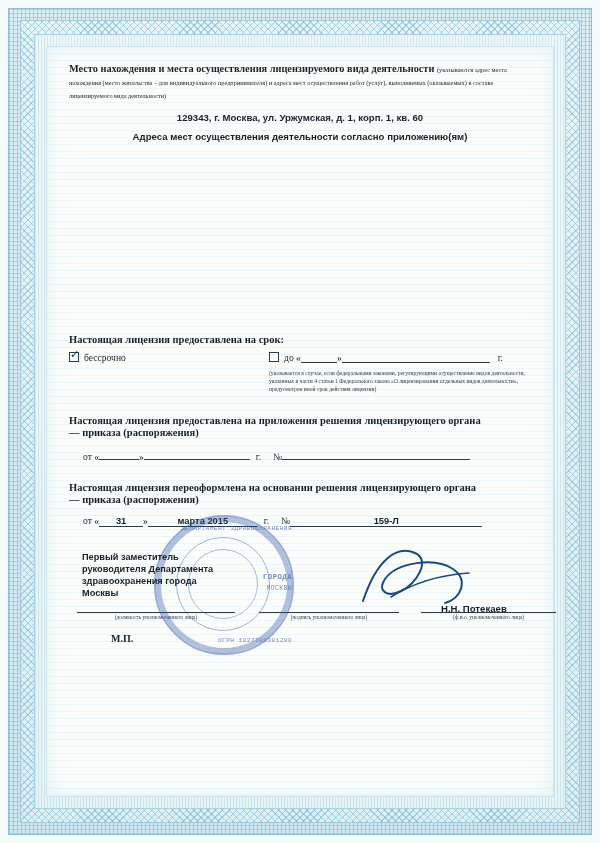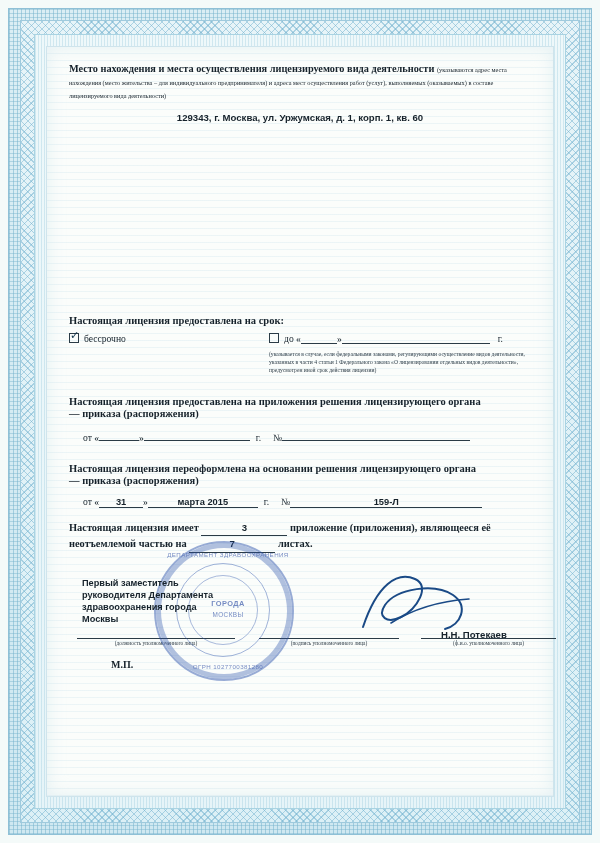--- a/index.html
+++ b/index.html
@@ -263,23 +263,23 @@
   .stamp .inner-ring2 {
     position: absolute;
     left: 32px; top: 32px;
     width: 68px; height: 68px;
     border-radius: 50%;
     border: 1px solid rgba(40,80,170,0.5);
   }
   .stamp .st-text {
     position: absolute;
     left: 8px; right: 0;
-    text-align: center;
+    text-align: right;
     color: rgba(35,70,160,0.8);
-    font-family: Liberation Sans, sans-serif;
+    font-family: Liberation Mono, monospace;
     letter-spacing: 0.4px;
   }
   .st-top { top: 8px; font-size: 6.2px; }
   .st-mid { top: 56px; font-size: 7.4px; font-weight: bold; }
   .st-mid2 { top: 68px; font-size: 6.4px; }
   .st-bot { bottom: 9px; font-size: 6.2px; }
   
   .signature {
     position: absolute;
     left: 288px;
@@ -300,20 +300,21 @@
 
   <div class="paper">
     <div class="content">
 
       <div class="hdr">
         <span>Место нахождения и места осуществления лицензируемого вида деятельности</span>
         <span class="small">(указываются адрес места нахождения (место жительства – для индивидуального предпринимателя) и адреса мест осуществления работ (услуг), выполняемых (оказываемых) в составе лицензируемого вида деятельности)</span>
       </div>
 
       <div class="addr">129343, г. Москва, ул. Уржумская, д. 1, корп. 1, кв. 60</div>
+      <div class="addr2">Адреса мест осуществления деятельности согласно приложению(ям)</div>
 
       <div class="gap-big"></div>
 
       <div class="sec-title">Настоящая лицензия предоставлена на срок:</div>
 
       <div class="term-row">
         <div class="term-left">
           <span class="chk checked"></span><span>бессрочно</span>
         </div>
         <div class="term-right">
@@ -329,29 +330,20 @@
         <span style="margin-left:14px;">от «</span><span class="fill" style="width:40px;"></span><span>»</span><span class="fill" style="width:106px;"></span><span style="margin-left:6px;">г.</span><span style="margin-left:12px;">№</span><span class="fill" style="width:188px;"></span>
       </div>
 
       <div class="sec-title" style="margin-top:20px;">Настоящая лицензия переоформлена на основании решения лицензирующего органа</div>
       <div class="sec-title" style="margin-top:1px;">— приказа (распоряжения)</div>
 
       <div class="basis-row">
         <span style="margin-left:14px;">от «</span><span class="valbox" style="width:40px;">31</span><span>»</span><span class="valbox" style="width:106px;">марта 2015</span><span style="margin-left:6px;">г.</span><span style="margin-left:12px;">№</span><span class="valbox" style="width:188px;">159-Л</span>
       </div>
 
-      <div class="app-row">
-        <span>Настоящая лицензия имеет</span>
-        <span class="app-num">3</span>
-        <span>приложение (приложения), являющееся её</span>
-        <br>
-        <span>неотъемлемой частью на</span>
-        <span class="app-num">7</span>
-        <span>листах.</span>
-      </div>
 
       <div class="sign-block">
 
         <div class="stamp">
           <div class="inner-ring"></div>
           <div class="inner-ring2"></div>
           <div class="st-text st-top">ДЕПАРТАМЕНТ ЗДРАВООХРАНЕНИЯ</div>
           <div class="st-text st-mid">ГОРОДА</div>
           <div class="st-text st-mid2">МОСКВЫ</div>
           <div class="st-text st-bot">ОГРН 1027700381280</div>

